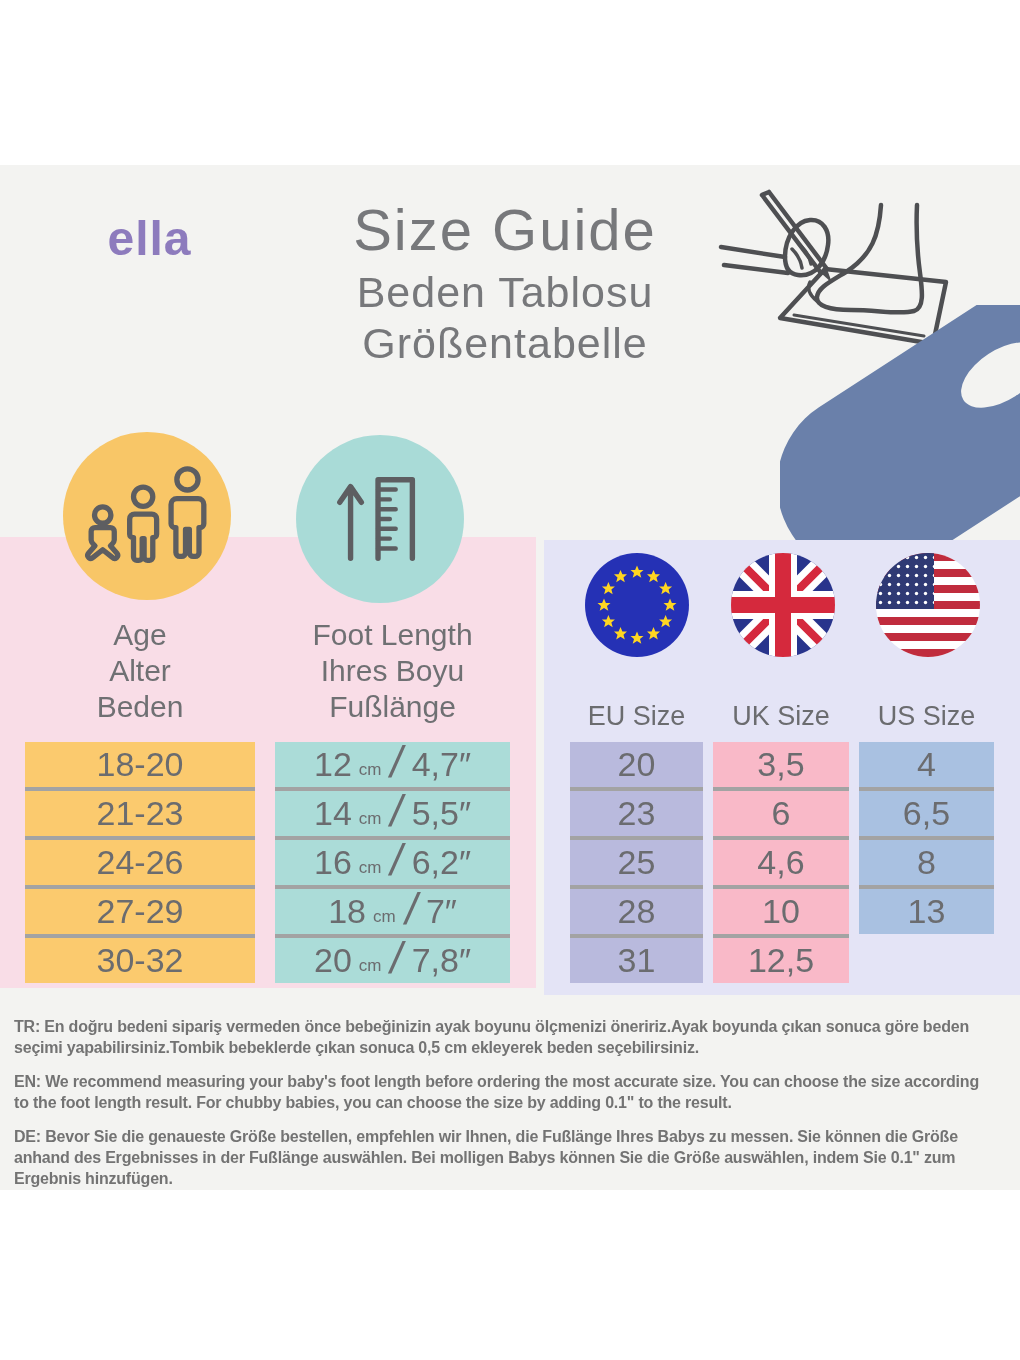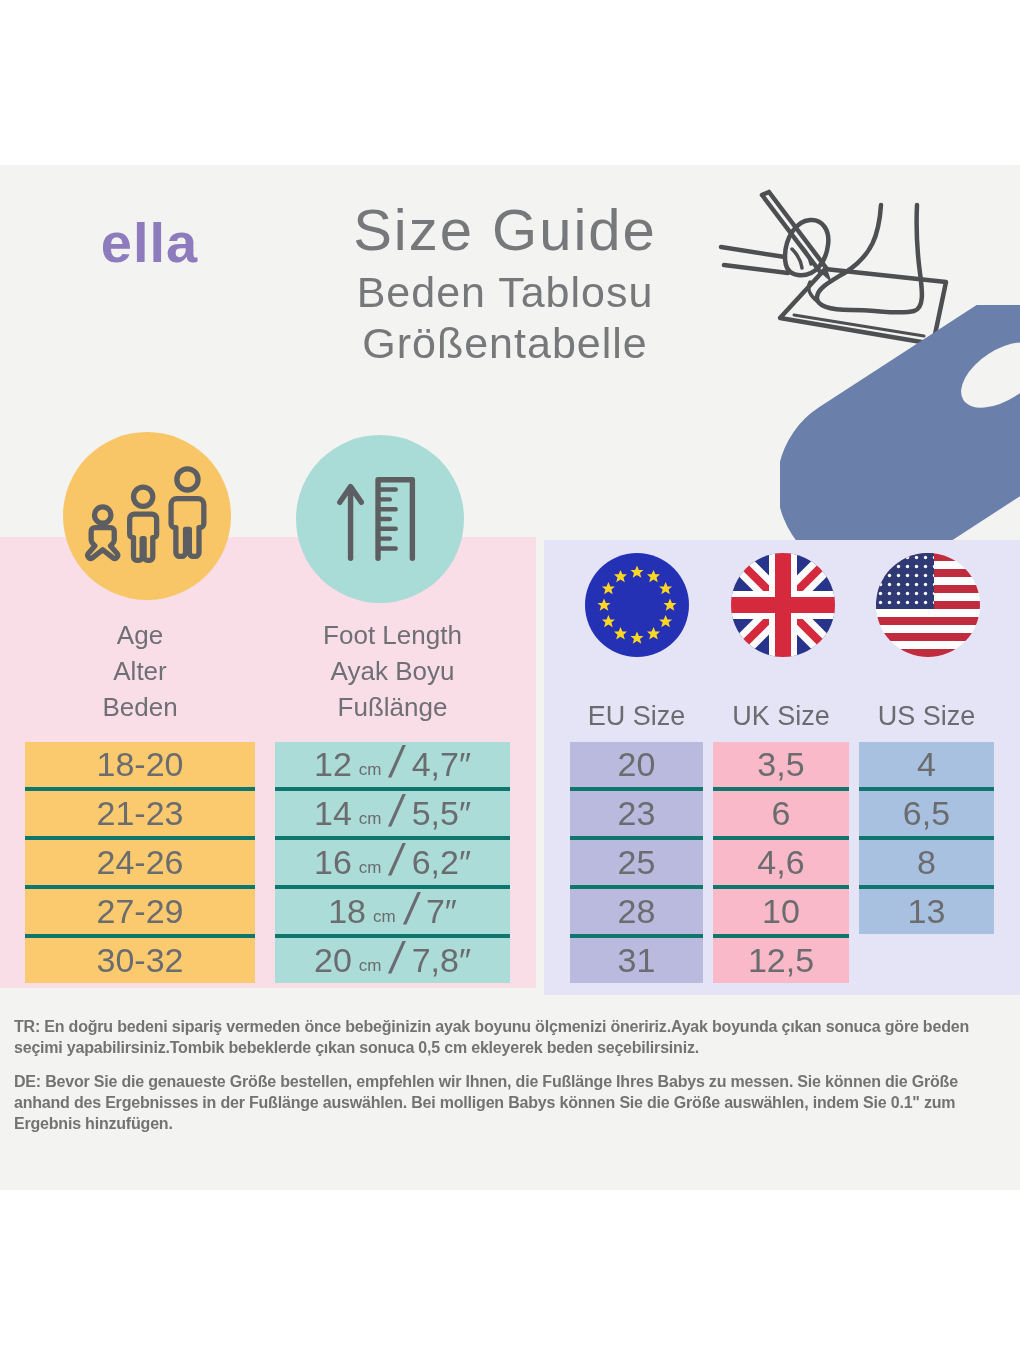--- a/index.html
+++ b/index.html
@@ -2,51 +2,51 @@
 <html><head>
 <meta charset="utf-8">
 <style>
   * { margin:0; padding:0; box-sizing:border-box; }
   body { background:#ffffff; font-family:"Liberation Sans", sans-serif; }
   .page { position:relative; width:1020px; height:1360px; background:#ffffff; overflow:hidden; margin:0 auto; }
   .content { position:absolute; left:0; top:165px; width:1020px; height:1025px; background:#f3f3f1; overflow:hidden; }
 
   
   .logo { position:absolute; left:52px; top:52px; width:195px; text-align:center; color:#8d7bbd; font-weight:bold; }
-  .logo .ella { font-size:56px; line-height:0.92; letter-spacing:1px; }
+  .logo .ella { font-size:48px; line-height:0.92; letter-spacing:1px; }
   .logo .bonna { font-size:50px; line-height:1.0; letter-spacing:1px; }
 
   
   .title { position:absolute; left:205px; top:36px; width:600px; text-align:center; color:#77787b; }
   .title .t1 { font-size:58px; letter-spacing:2px; line-height:1.0; margin-bottom:8px; }
   .title .t2, .title .t3 { font-size:43px; letter-spacing:1px; line-height:1.18; }
 
   
   .panel-left  { position:absolute; left:0px;   top:372px; width:536px; height:451px; background:#f9dde7; }
   .panel-right { position:absolute; left:544px; top:375px; width:476px; height:455px; background:#e4e4f6; }
 
   
   .circ { position:absolute; width:168px; height:168px; border-radius:50%; display:flex; align-items:center; justify-content:center; }
   .circ.age  { left:63px;  top:267px; background:#f8c667; }
   .circ.foot { left:296px; top:270px; background:#a9dbd7; }
 
-  .hdr3 { position:absolute; top:452px; text-align:center; color:#6f7073; font-size:26px; line-height:36px; }
+  .hdr3 { position:absolute; top:452px; text-align:center; color:#6f7073; font-size:30px; line-height:36px; }
   .hdr3.age  { left:25px;  width:230px; }
   .hdr3.foot { left:270px; width:245px; }
 
   
   .flag { position:absolute; top:388px; width:104px; height:104px; }
   .flag.eu { left:585px; } .flag.uk { left:731px; } .flag.us { left:876px; }
   .flag-label { position:absolute; top:520px; text-align:center; color:#6b6c6f; font-size:27px;margin-top:16px; }
   .flag-label.eu { left:570px; width:133px; }
   .flag-label.uk { left:713px; width:136px; }
   .flag-label.us { left:859px; width:135px; }
 
   
-  .col { position:absolute; top:577px; display:flex; flex-direction:column; gap:4px; background:#0f766e; }
+  .col { position:absolute; top:577px; display:flex; flex-direction:column; gap:4px; background:#a3a3a3; }
   .cell { height:45px; display:flex; align-items:center; justify-content:center;
           color:#6b6c6f; font-size:34px; }
   .col.age-col { left:25px;  width:230px; } .col.age-col .cell { background:#fbca6e; }
   .col.foot-col{ left:275px; width:235px; } .col.foot-col .cell { background:#abdcd8; gap:7px; }
   .col.eu-col  { left:570px; width:133px; } .col.eu-col .cell { background:#b9badd; }
   .col.uk-col  { left:713px; width:136px; } .col.uk-col .cell { background:#f9b9c8; }
   .col.us-col  { left:859px; width:135px; } .col.us-col .cell { background:#a9c1e1; }
   .foot-unit { font-size:17px; padding-top:10px; }
   .foot-slash { font-size:44px; font-weight:300; display:inline-block; transform:skewX(-10deg); padding:0 2px 6px 2px; }
 
@@ -176,21 +176,21 @@
       </svg>
     </div>
 
     <div class="hdr3 age">
       <div>Age</div>
       <div>Alter</div>
       <div>Beden</div>
     </div>
     <div class="hdr3 foot">
       <div>Foot Length</div>
-      <div>Ayak Boyu</div>
+      <div>Ihres Boyu</div>
       <div>Fußlänge</div>
     </div>
 
     <svg class="flag eu" viewBox="0 0 104 104">
       <defs>
           <path id="eustar" d="M0,-10 L2.9,-3.2 L10,-3.2 L4.6,1.6 L6.6,9 L0,4.8 L-6.6,9 L-4.6,1.6 L-10,-3.2 L-2.9,-3.2 Z"></path>
         </defs>
       <circle cx="52" cy="52" r="52" fill="#2531b5"></circle>
       <g fill="#ffd621">
         <use href="#eustar" transform="translate(52,19) scale(0.65)"></use>
@@ -311,17 +311,18 @@
 
     <div class="col us-col">
       <div class="cell">4</div>
       <div class="cell">6,5</div>
       <div class="cell">8</div>
       <div class="cell">13</div>
     </div>
 
     <div class="notes">
       <p>TR: En doğru bedeni sipariş vermeden önce bebeğinizin ayak boyunu ölçmenizi öneririz.Ayak boyunda çıkan sonuca göre beden seçimi yapabilirsiniz.Tombik bebeklerde çıkan sonuca 0,5 cm ekleyerek beden seçebilirsiniz.</p>
+      <p>EN: We recommend measuring your baby's foot length before ordering the most accurate size. You can choose the size according to the foot length result. For chubby babies, you can choose the size by adding 0.1"  to the result.</p>
       <p>DE: Bevor Sie die genaueste Größe bestellen, empfehlen wir Ihnen, die Fußlänge Ihres Babys zu messen. Sie können die Größe anhand des Ergebnisses in der Fußlänge auswählen. Bei molligen Babys können Sie die Größe auswählen, indem Sie 0.1" zum Ergebnis hinzufügen.</p>
     </div>
 
   </div>
 </div>
 
 </body></html>

